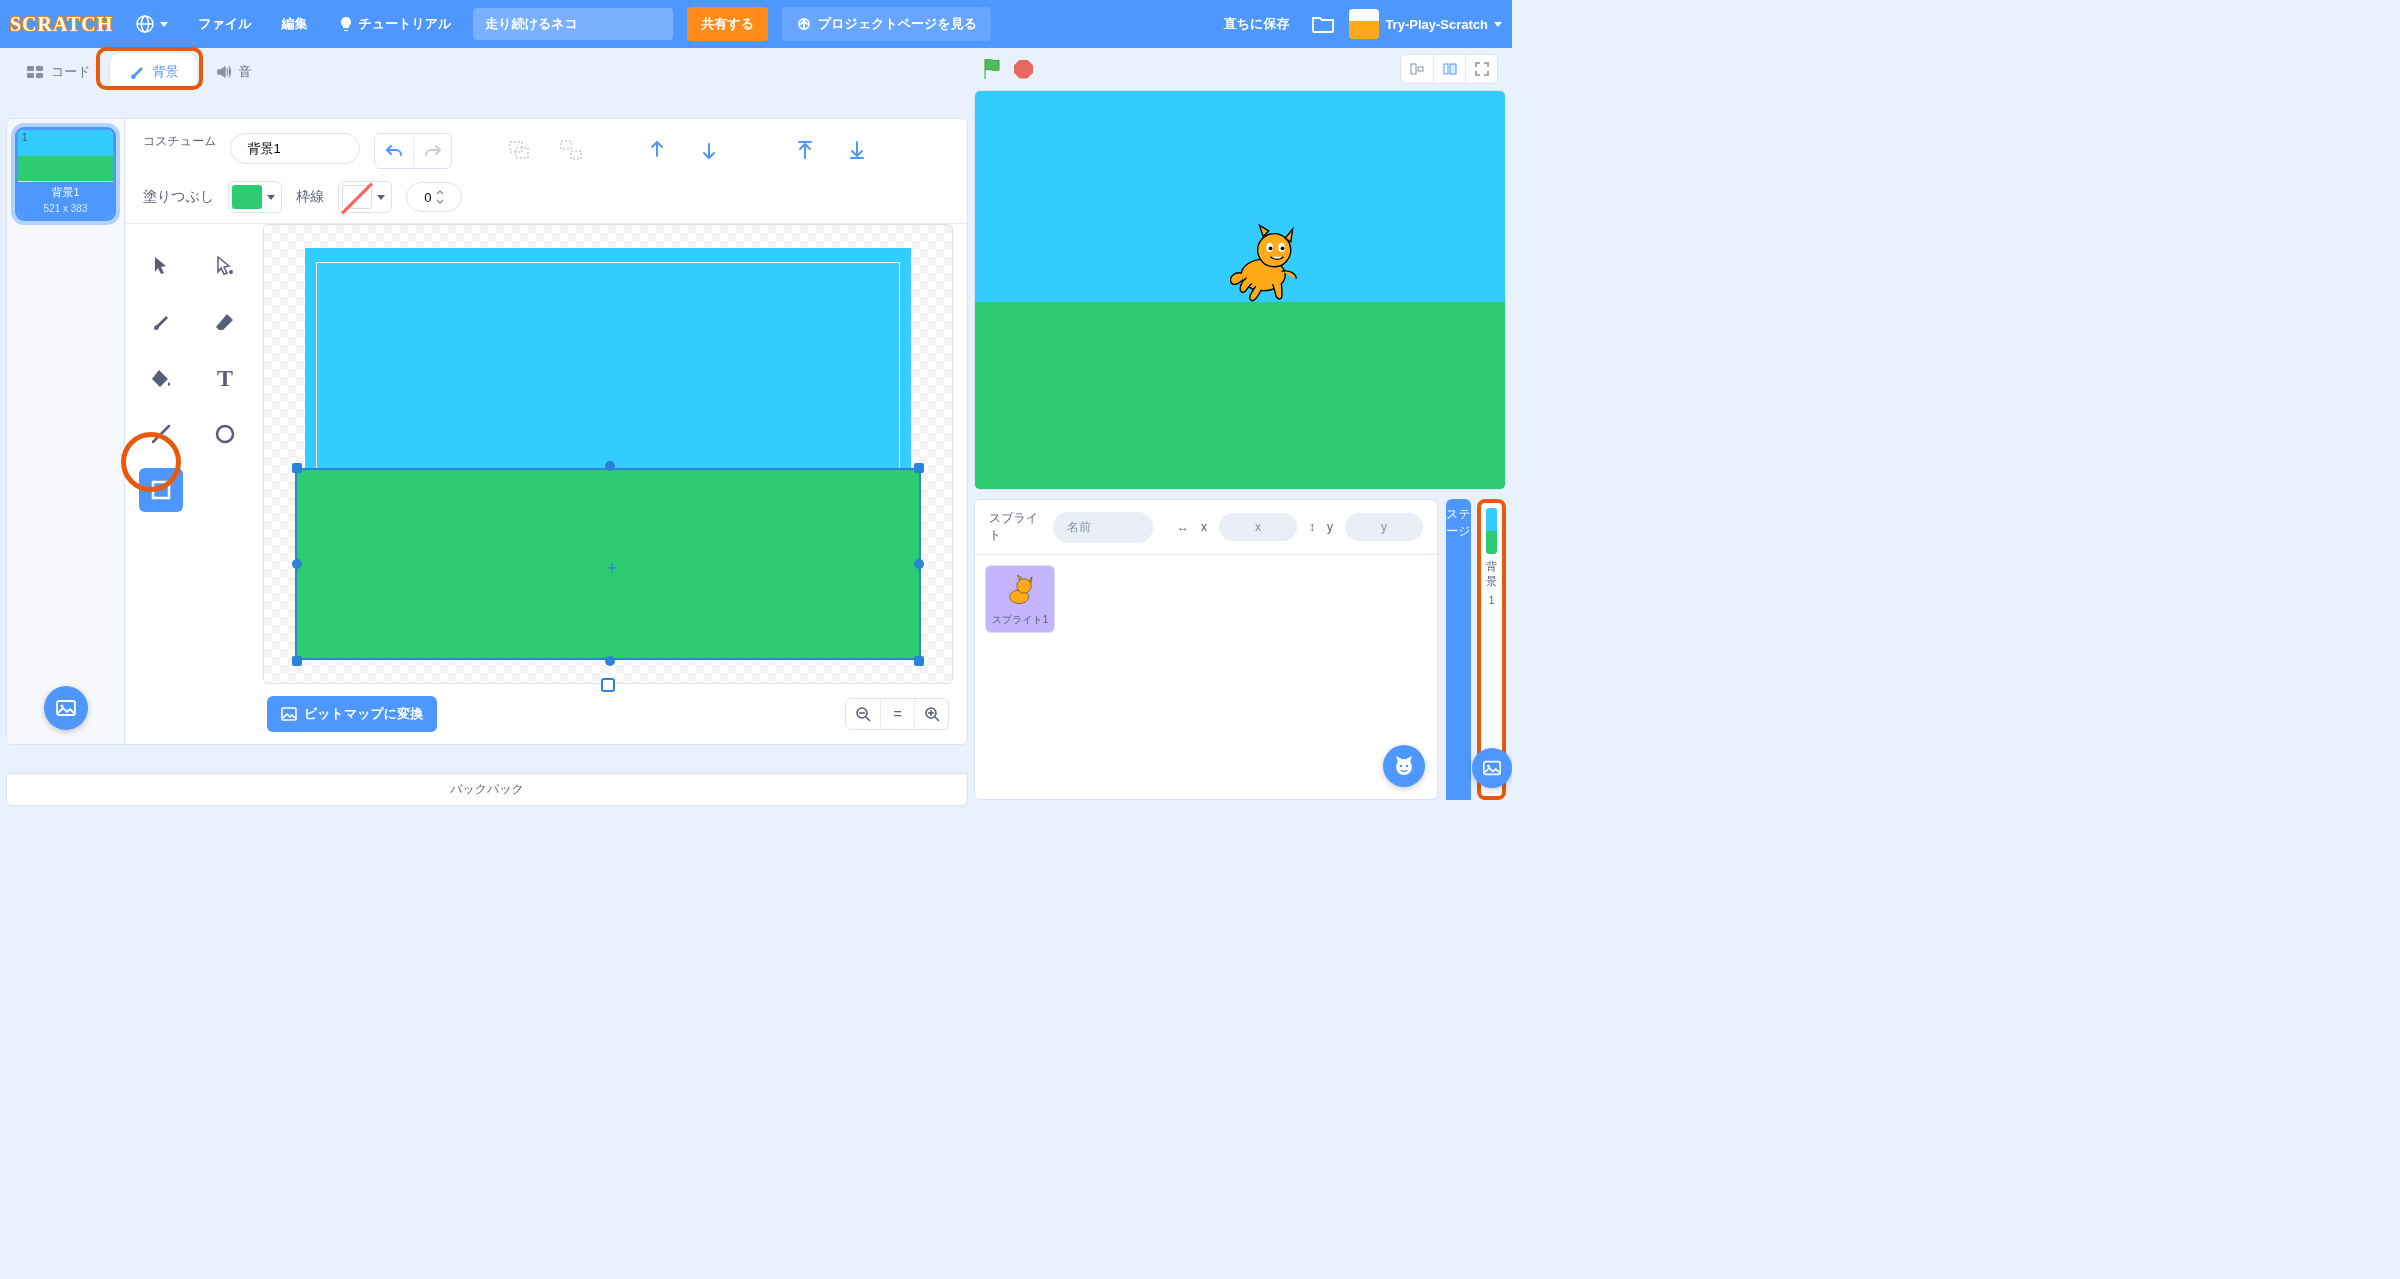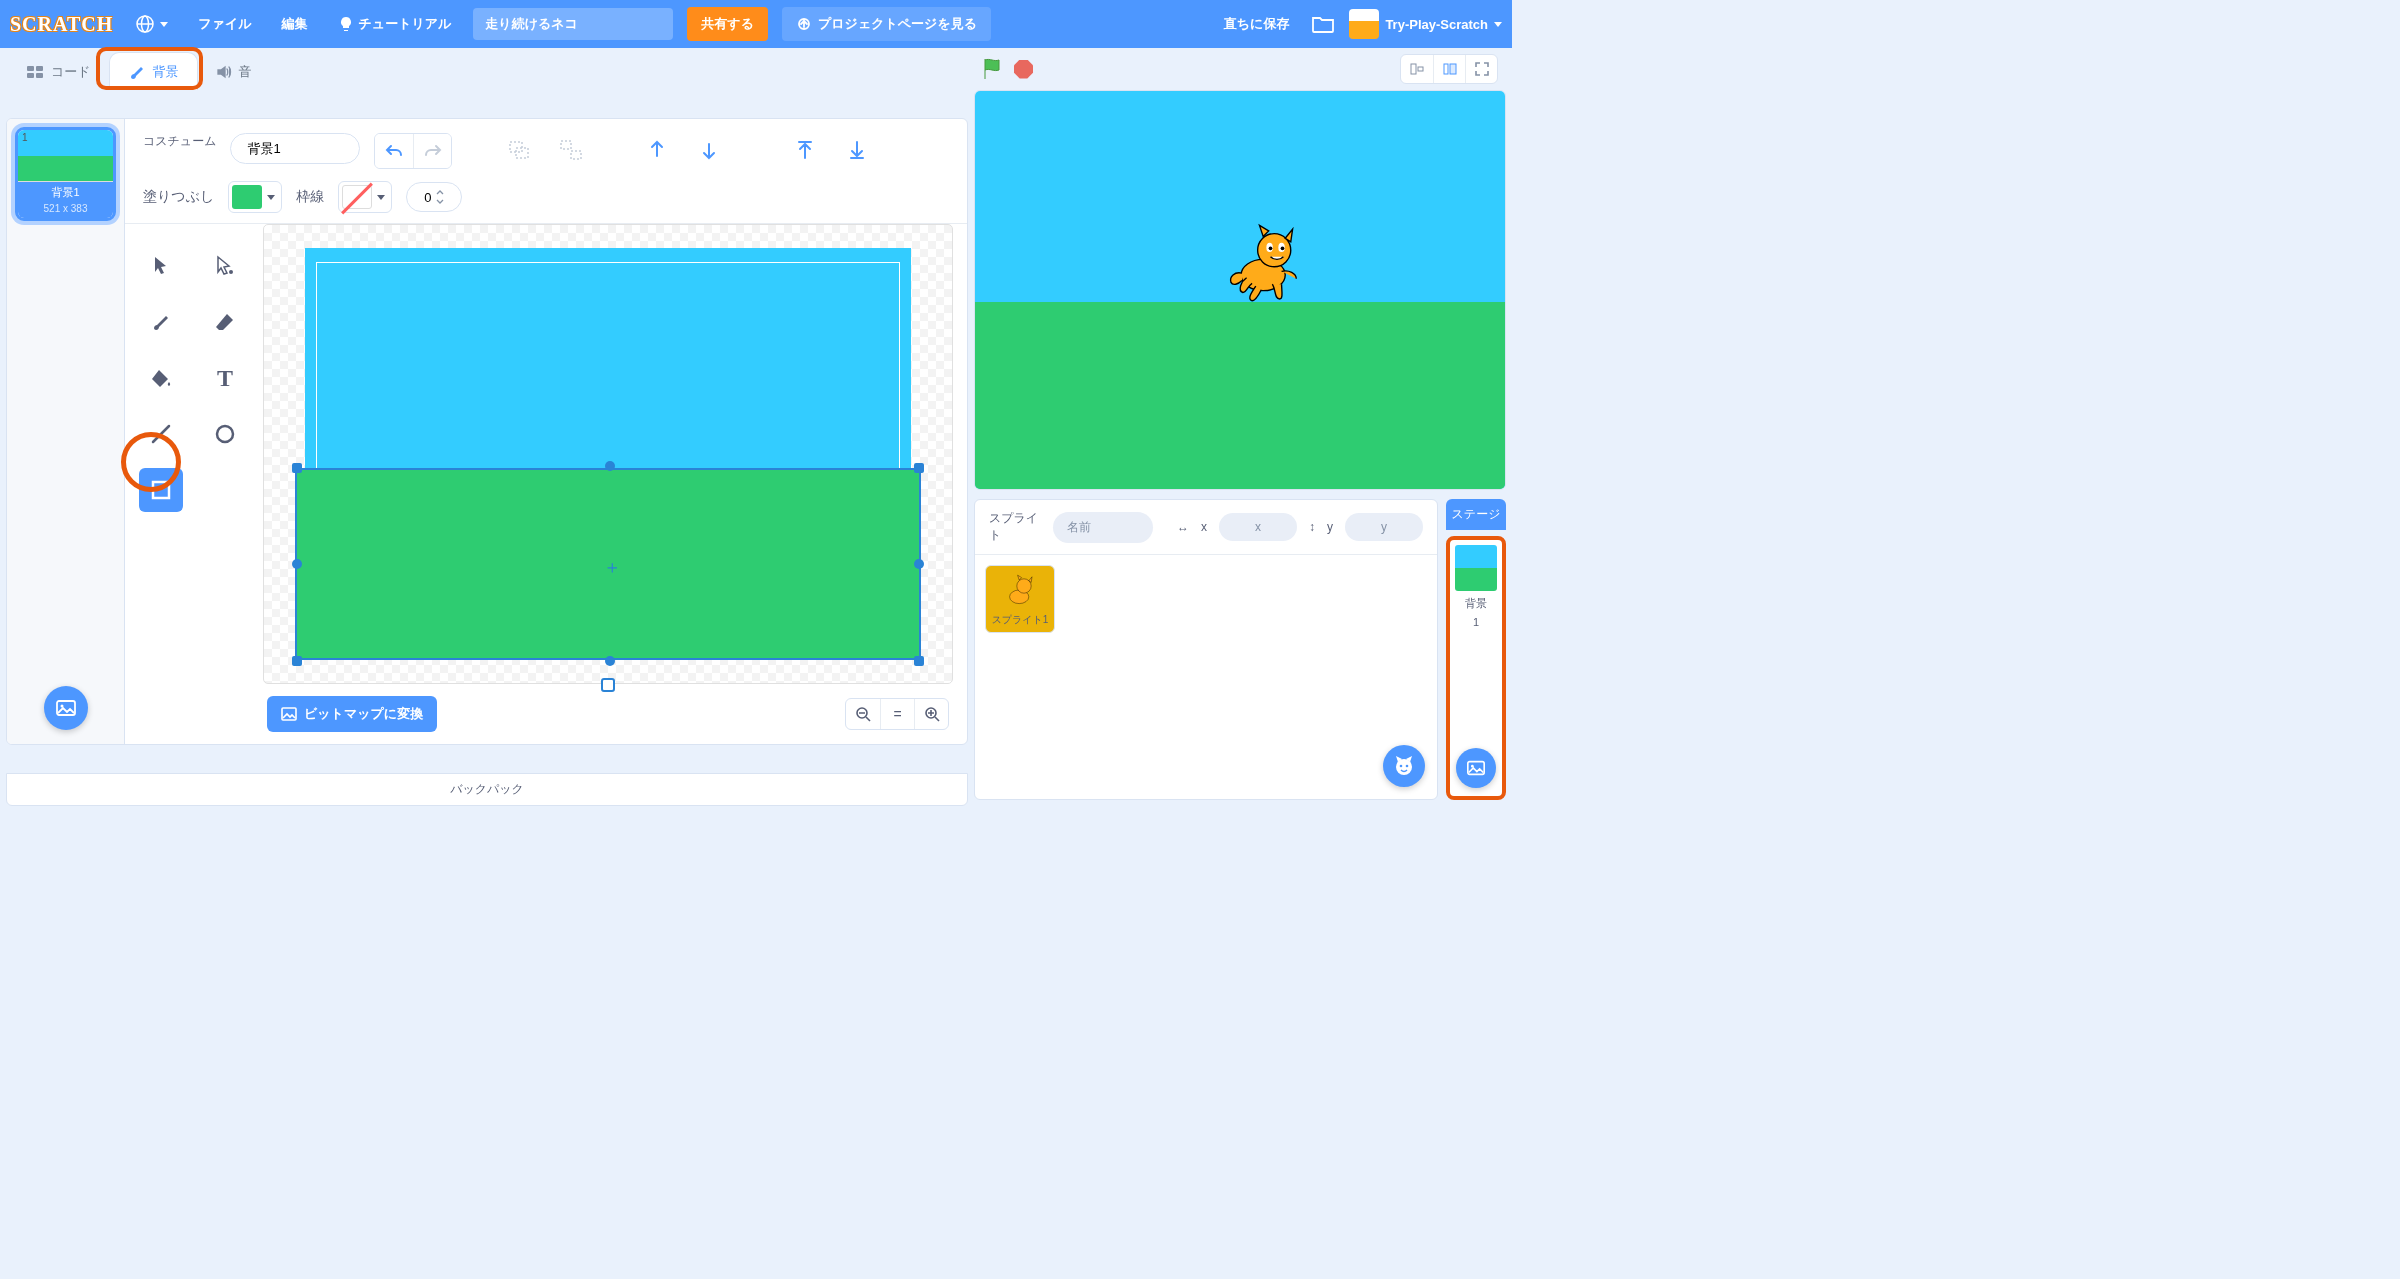--- a/index.html
+++ b/index.html
@@ -85,25 +85,25 @@
 .sprite-info { padding: 10px 14px; display: flex; flex-direction: column; gap: 10px; border-bottom: 1px solid #e7ecf2; }
 .si-row { display: flex; align-items: center; gap: 12px; font-size: 12px; color: #575e75; }
 .si-label { min-width: 52px; }
 .si-input { background: #e9eef7; border-radius: 18px; padding: 7px 14px; min-width: 78px; text-align: center; color: #8592a6; }
 .si-input.wide { min-width: 100px; text-align: left; }
 .vis-group { display: flex; border: 1px solid #d9e3f2; border-radius: 6px; overflow: hidden; }
 .vis-btn { width: 32px; height: 26px; display: flex; align-items: center; justify-content: center; color: #8592a6; cursor: pointer; }
 .vis-btn + .vis-btn { border-left: 1px solid #e7ecf2; }
 
 .sprite-list { padding: 10px; flex:1; position: relative; }
-.sprite-tile { width: 70px; border: 1px solid #d9e3f2; border-radius: 6px; text-align: center; padding: 5px 3px; font-size: 10px; color: #575e75; cursor: pointer; background:#eab308;}
+.sprite-tile { width: 70px; border: 1px solid #d9e3f2; border-radius: 6px; text-align: center; padding: 5px 3px; font-size: 10px; color: #575e75; cursor: pointer; background:#c4b5fd;}
 .sprite-tile-img { height: 42px; display:flex; align-items:center; justify-content:center;}
 .add-sprite-btn { position: absolute; right: 12px; bottom: 12px; width: 42px; height: 42px; border-radius: 50%; background: #4d97ff; display: flex; align-items: center; justify-content: center; cursor: pointer; box-shadow: 0 2px 6px rgba(0,0,0,.2); color:#fff; font-size:22px;}
 
-.stage-thumb-col { width: 86px; display: flex; flex-direction: column; gap: 6px; position: relative; }
+.stage-thumb-col { width: 86px; display: flex; flex-direction: row; gap: 6px; position: relative; }
 .stage-thumb-header { background: #4d97ff; color: white; text-align: center; font-size: 12px; padding: 7px 0; border-radius: 6px 6px 0 0; }
 .stage-thumb-box { border: 4px solid #e8590c; border-radius: 8px; background: #fff; padding: 5px; text-align: center; font-size: 11px; color: #575e75; flex:1; display:flex; flex-direction:column; gap:5px; position:relative;}
 .stage-thumb-img { height: 46px; background: linear-gradient(#33ccff 0 50%, #2ecc71 50% 100%); border-radius: 3px; }
 .add-bg-btn { position:absolute; bottom:8px; left:50%; transform:translateX(-50%); width: 40px; height: 40px; border-radius: 50%; background: #4d97ff; display: flex; align-items: center; justify-content: center; cursor: pointer; box-shadow: 0 2px 6px rgba(0,0,0,.2); color:#fff;}
 
 .caret-down { width:0; height:0; border-left:4px solid transparent; border-right:4px solid transparent; border-top:5px solid currentColor; }
 svg { display:block; }
 </style>
 </head>
 <body>

